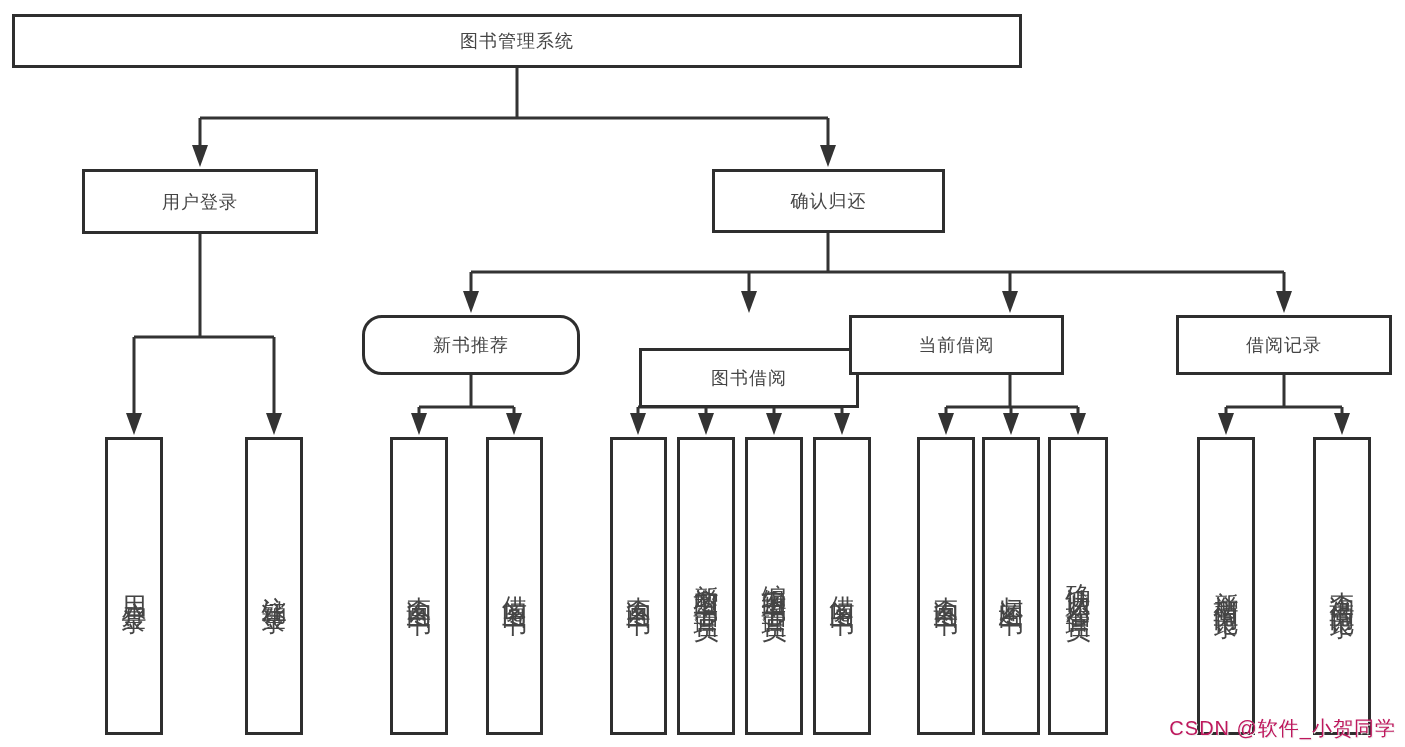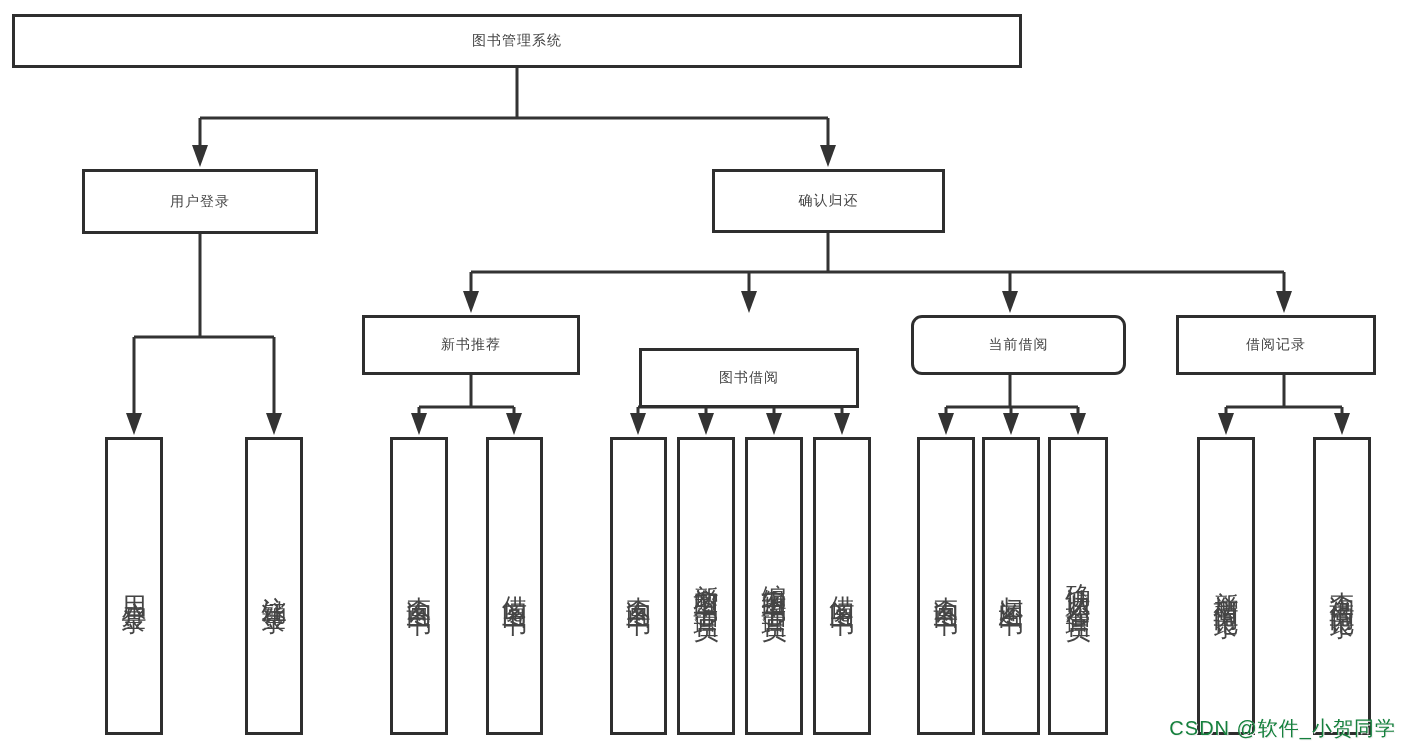--- a/index.html
+++ b/index.html
@@ -13,34 +13,34 @@
   .connector-layer{position:absolute;left:0;top:0;z-index:0;}
   .node{
     position:absolute;
     box-sizing:border-box;
     border:3px solid #2e2e2e;
     background:#ffffff;
     display:flex;align-items:center;justify-content:center;
     color:#454545;
     z-index:1;
   }
-  .h-node{font-size:14px;letter-spacing:1px;}
+  .h-node{font-size:18px;letter-spacing:1px;}
   .v-node{font-size:25px;}
   .v-node span{
     writing-mode:vertical-rl;
     text-orientation:mixed;
     letter-spacing:5px;
     line-height:1;
     display:block;
   }
   .watermark{
     position:absolute;
     right:9px;bottom:5px;
     font-size:20px;
-    color:#15803d;
+    color:#be185d;
     letter-spacing:1px;
     z-index:2;
     text-shadow:1px 1px 0 #efefef;
     white-space:nowrap;
   }
 </style>
 </head>
 <body>
 
 <div class="stage">
@@ -86,24 +86,24 @@
       <polygon points="1218,413 1234,413 1226,435"></polygon>
       <polygon points="1334,413 1350,413 1342,435"></polygon>
     </g>
   </svg>
 
   <div class="node h-node" style="left:12px;top:14px;width:1010px;height:54px;">图书管理系统</div>
 
   <div class="node h-node" style="left:82px;top:169px;width:236px;height:65px;">用户登录</div>
   <div class="node h-node" style="left:712px;top:169px;width:233px;height:64px;">确认归还</div>
 
-  <div class="node h-node" style="left:362px;top:315px;width:218px;height:60px;">新书推荐</div>
+  <div class="node h-node" style="left:362px;top:315px;width:218px;height:60px;border-radius:20px;">新书推荐</div>
   <div class="node h-node" style="left:639px;top:315px;width:220px;height:60px;margin-top:33px;">图书借阅</div>
-  <div class="node h-node" style="left:911px;top:315px;width:215px;height:60px;border-radius:11px;">当前借阅</div>
-  <div class="node h-node" style="left:1176px;top:315px;width:200px;height:60px;">借阅记录</div>
+  <div class="node h-node" style="left:849px;top:315px;width:215px;height:60px;">当前借阅</div>
+  <div class="node h-node" style="left:1176px;top:315px;width:216px;height:60px;">借阅记录</div>
 
   <div class="node v-node" style="left:105px;top:437px;width:58px;height:298px;">
     <span>用户登录</span>
   </div>
   <div class="node v-node" style="left:245px;top:437px;width:58px;height:298px;">
     <span>注销登录</span>
   </div>
 
   <div class="node v-node" style="left:390px;top:437px;width:58px;height:298px;">
     <span>查询图书</span>

